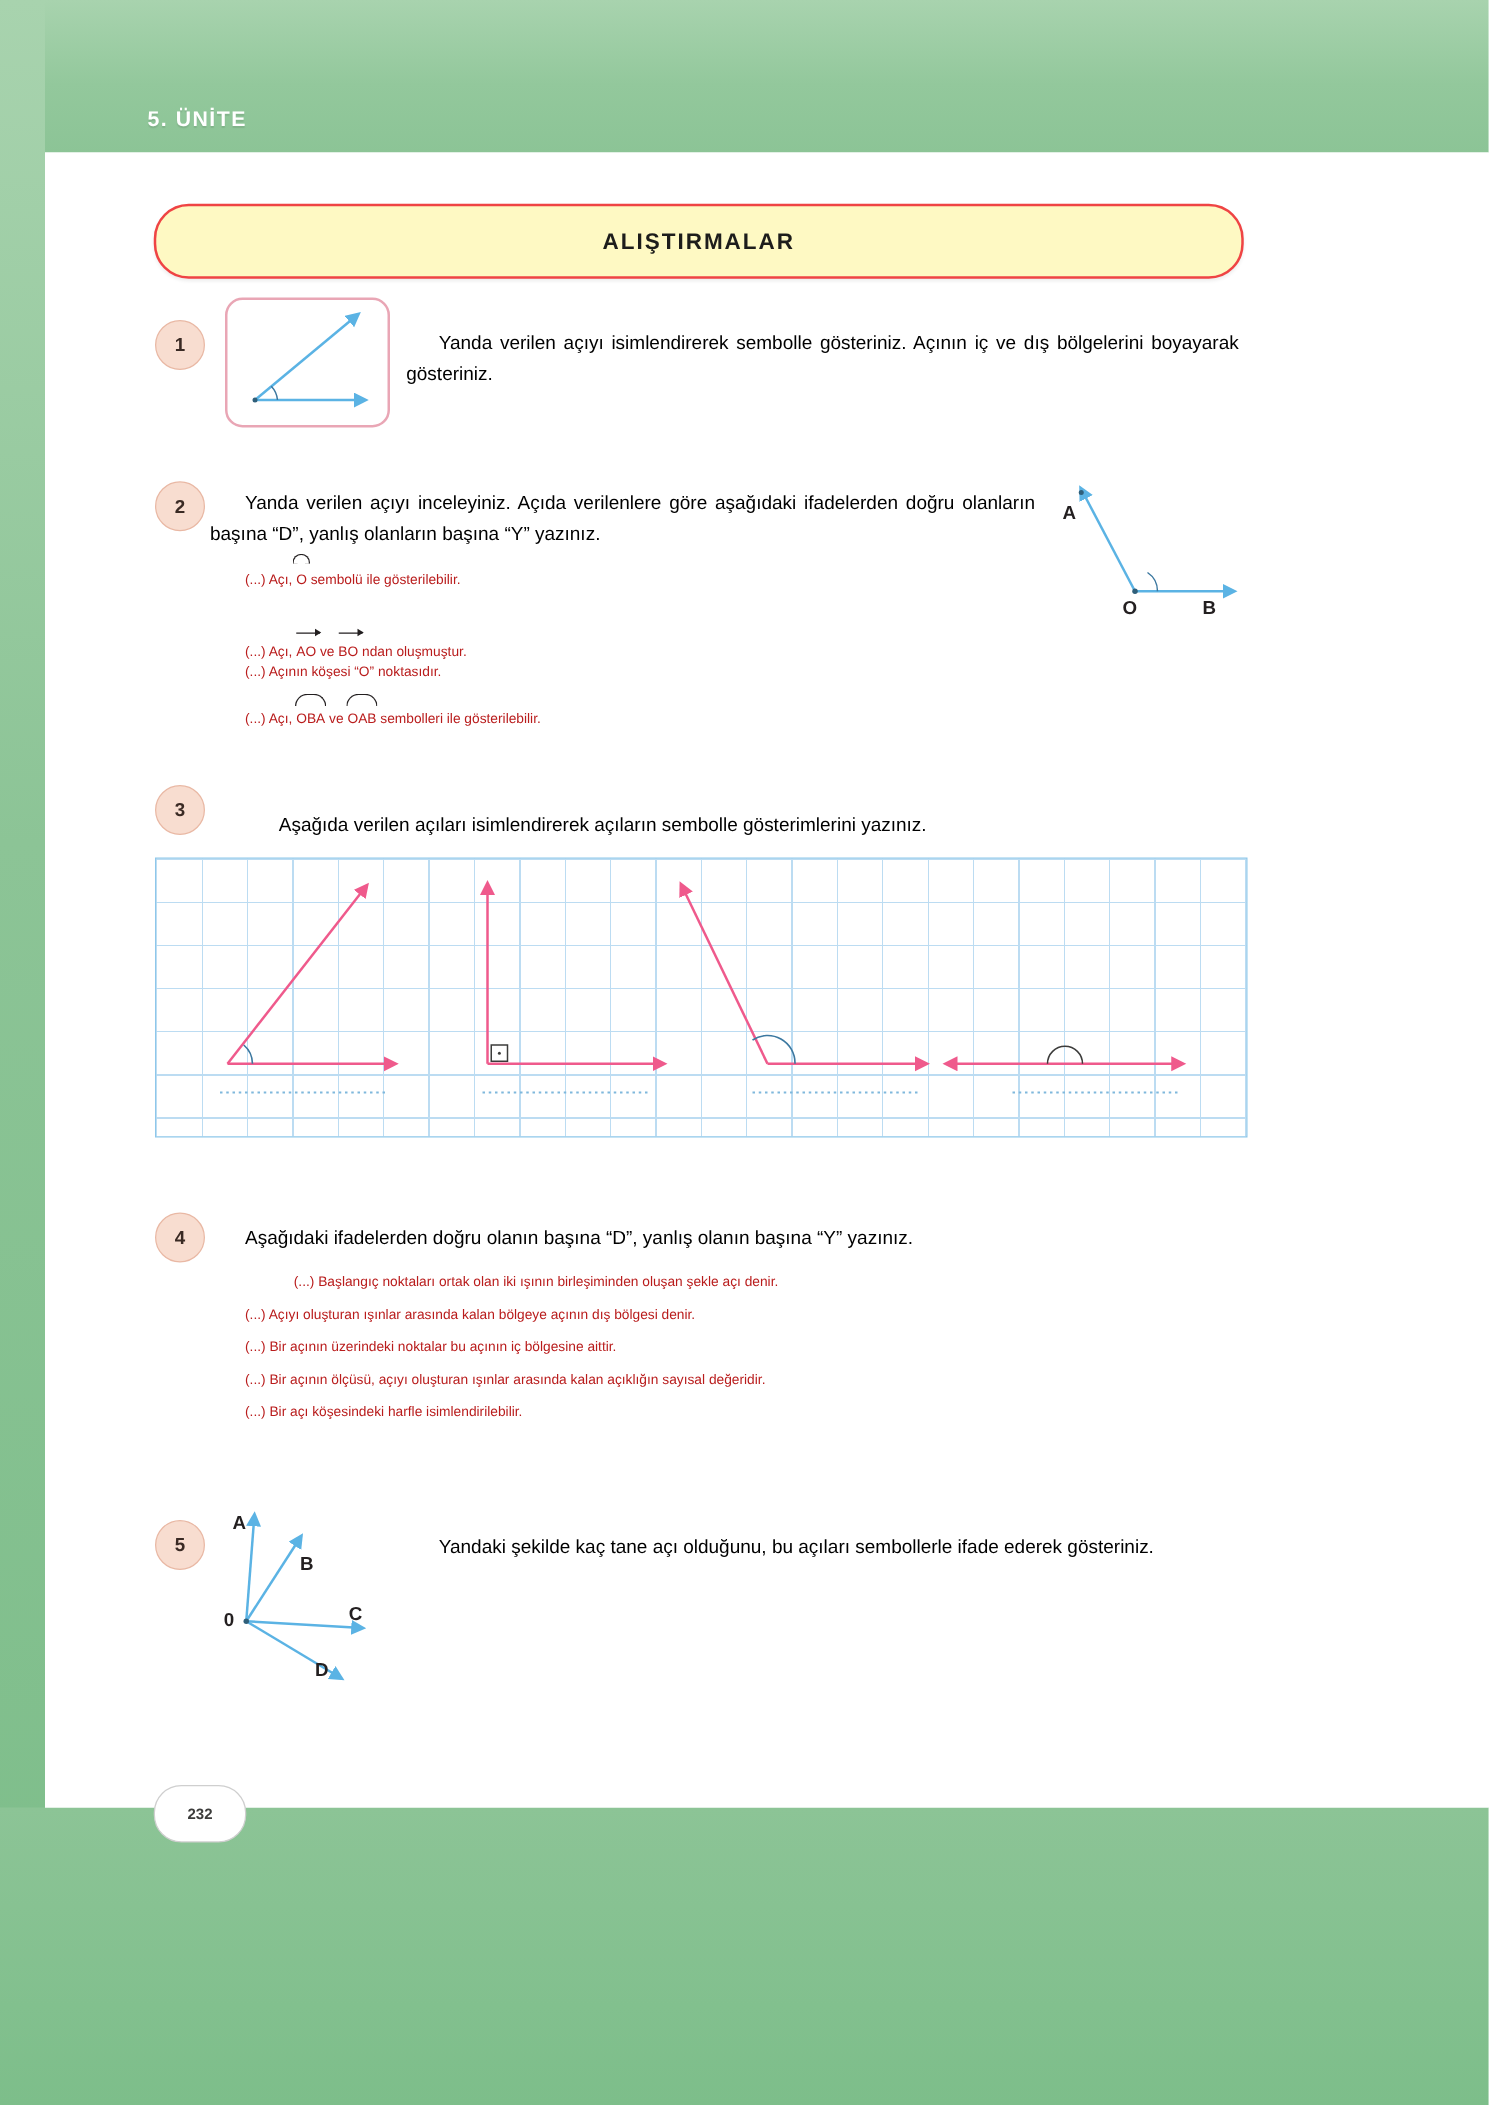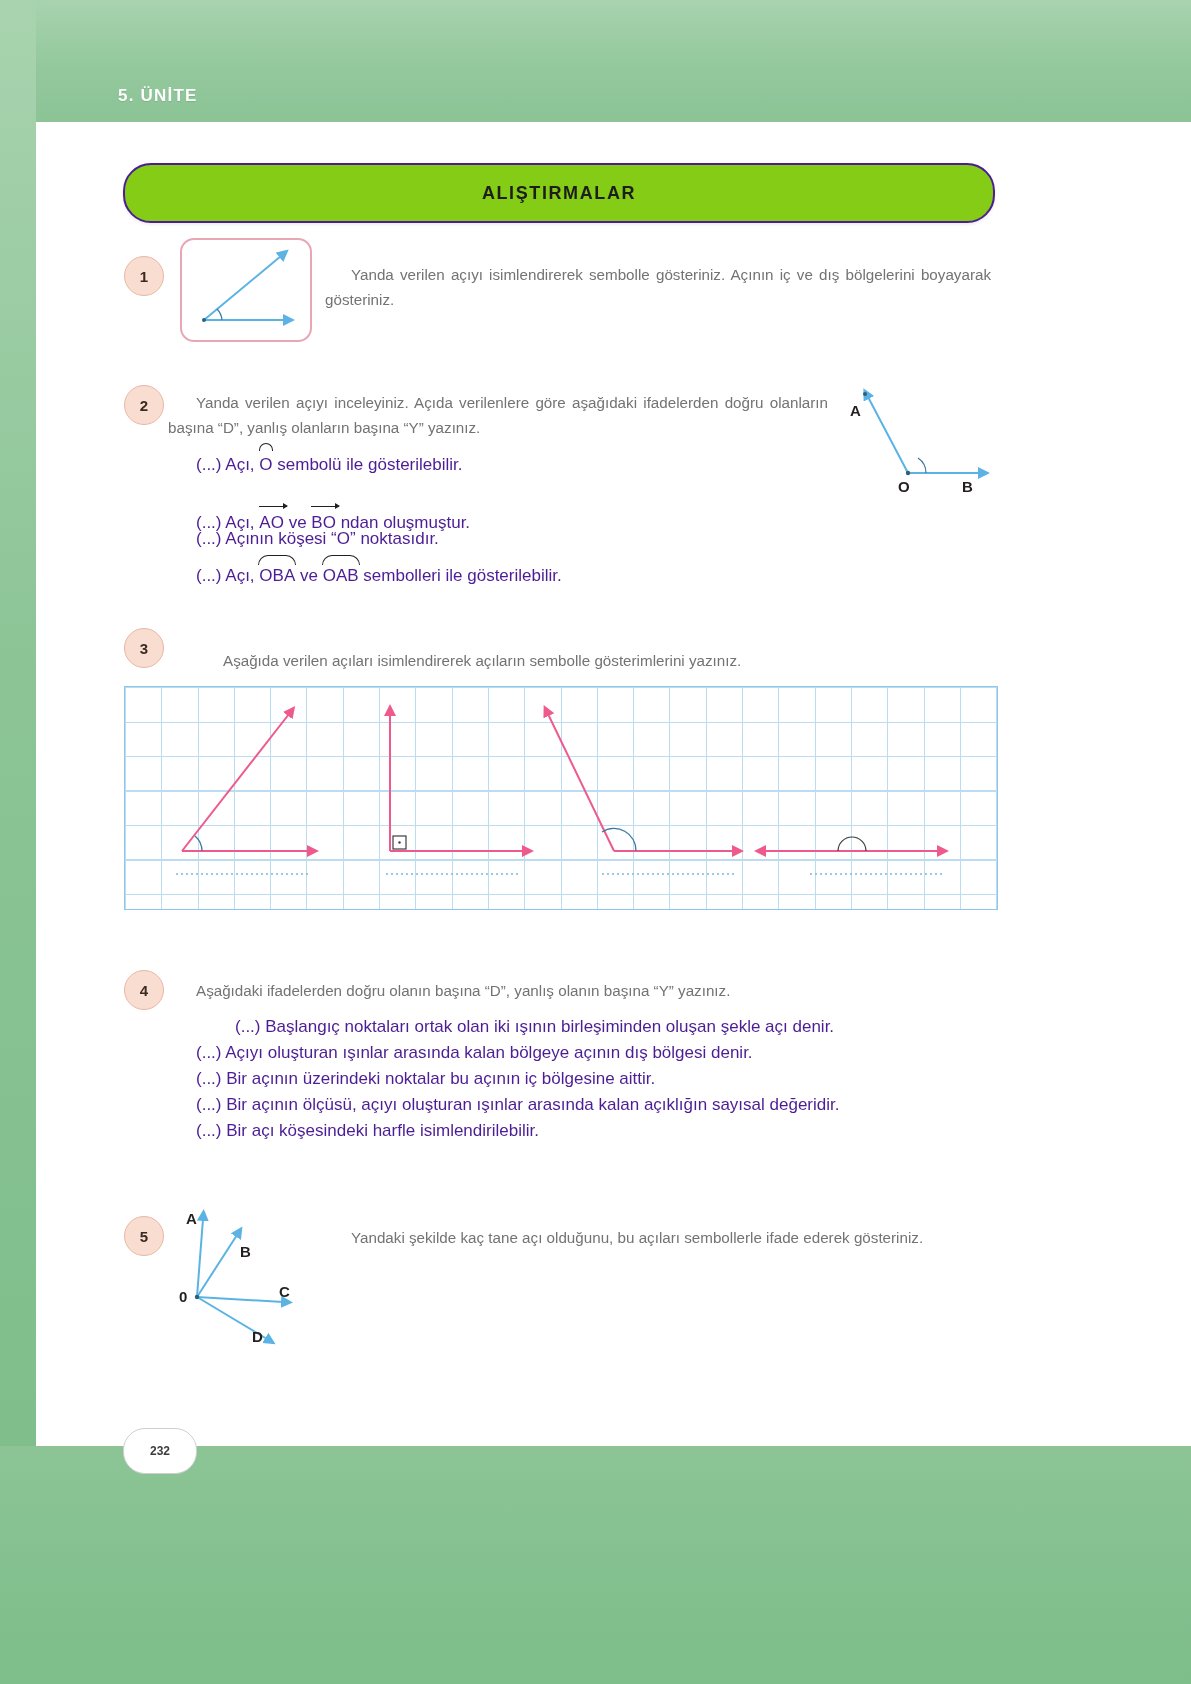--- a/index.html
+++ b/index.html
@@ -56,22 +56,22 @@
     color: #ffffff;
     text-shadow: 0 1px 1px rgba(0,0,0,0.10);
     text-align: right;
   }
 
   
   .title-box {
     position: absolute;
     left: 123px; top: 163px;
     width: 868px; height: 56px;
-    background: #84cc16;
-    border: 2px solid #4c1d95;
+    background: #fef9c3;
+    border: 2px solid #ef4444;
     border-radius: 28px;
     display: flex;
     align-items: center;
     justify-content: center;
     box-shadow: 0 2px 3px rgba(0,0,0,0.07);
   }
   .title-box .title-text {
     font-size: 18px;
     font-weight: bold;
     letter-spacing: 1.6px;
@@ -91,28 +91,28 @@
     font-size: 15px;
     font-weight: bold;
     color: #3a2a24;
   }
 
   
   .qtext {
     position: absolute;
     font-size: 15.2px;
     line-height: 25px;
-    color: #737373;
+    color: #000000;
     text-align: justify;
   }
   .sub-item {
     position: absolute;
-    font-size: 17px;
+    font-size: 11px;
     line-height: 25px;
-    color: #4c1d95;
+    color: #b91c1c;
     white-space: nowrap;
   }
   .over-arrow {
     position: relative;
     display: inline-block;
     padding-top: 1px;
   }
   .over-arrow::after {
     content: "";
     position: absolute;

